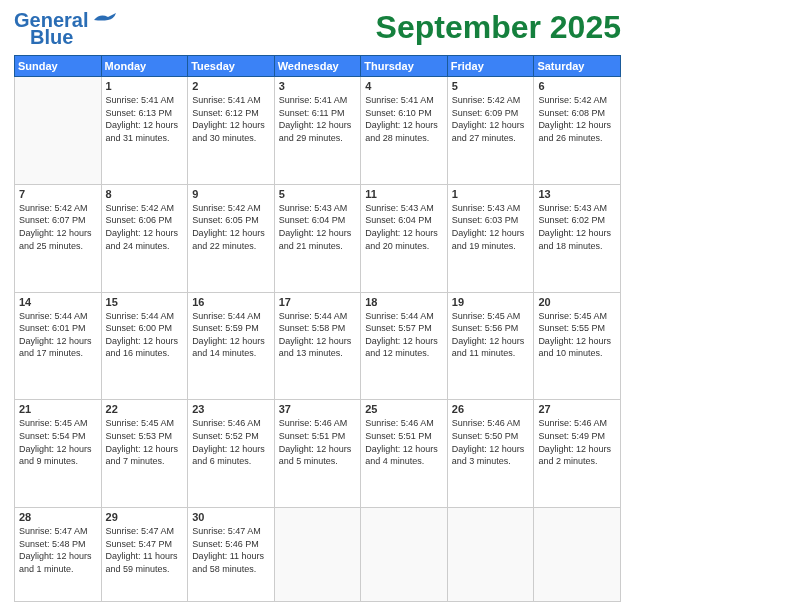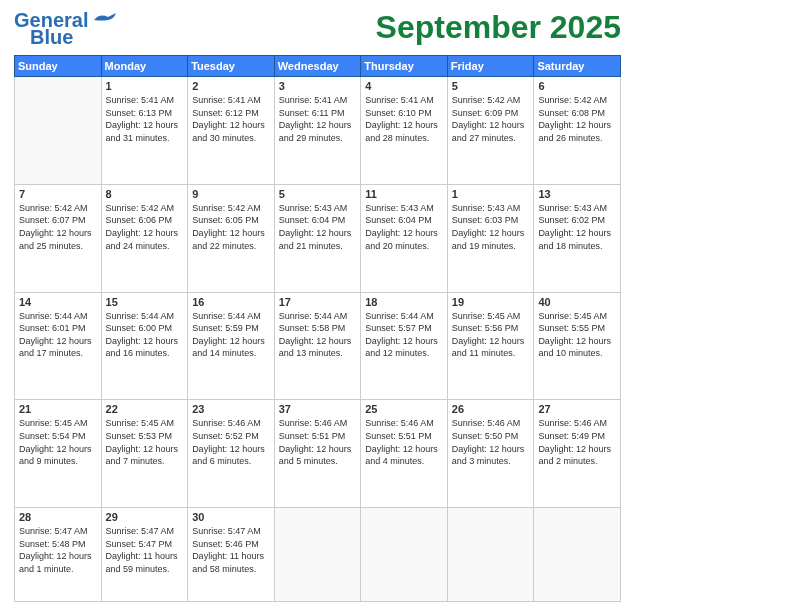--- a/index.html
+++ b/index.html
@@ -248,21 +248,21 @@
 and 12 minutes.</div>
           </td>
           <td>
             <span class="day-num">19</span>
             <div class="day-info" style="white-space: pre-line;">Sunrise: 5:45 AM
 Sunset: 5:56 PM
 Daylight: 12 hours
 and 11 minutes.</div>
           </td>
           <td>
-            <span class="day-num">40</span>
+            <span class="day-num">20</span>
             <div class="day-info" style="white-space: pre-line;">Sunrise: 5:45 AM
 Sunset: 5:55 PM
 Daylight: 12 hours
 and 10 minutes.</div>
           </td>
         </tr>
         <tr>
           <td>
             <span class="day-num">21</span>
             <div class="day-info" style="white-space: pre-line;">Sunrise: 5:45 AM

